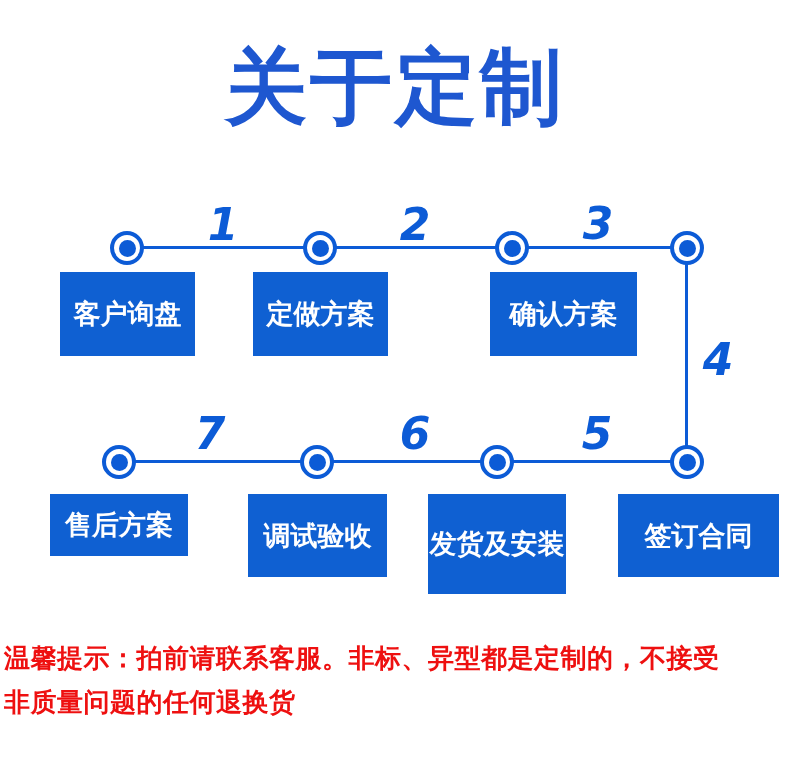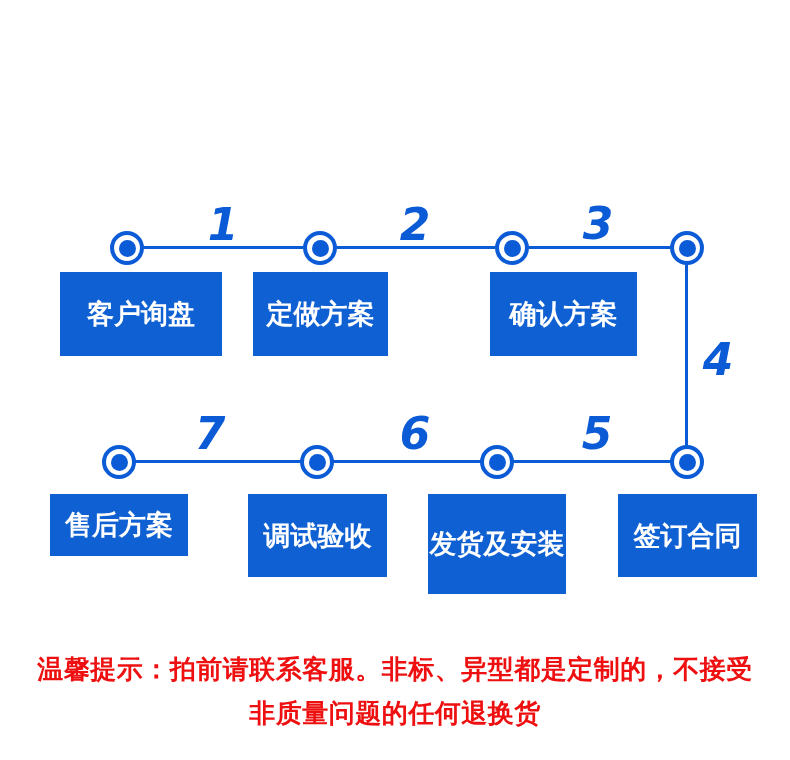--- a/index.html
+++ b/index.html
@@ -65,34 +65,34 @@
     align-items: center;
     justify-content: center;
     font-size: 27px;
     font-weight: 700;
     white-space: nowrap;
     z-index: 2;
   }
   .notice-line {
     position: absolute;
     left: 0; right: 0;
-    margin: 15px;
-    text-align: center;
+    margin: 4px;
     font-size: 26px;
     font-weight: 700;
     color: #ee1010;
     line-height: 1.1;
     letter-spacing: 0.5px;
   }
 </style>
 </head>
 <body>
 
 <div class="canvas">
 
+  <h1 class="title">关于定制</h1>
 
   <div>
 
     <div class="line" style="left:127px; top:246px; width:560px; height:3px;"></div>
     <div class="line" style="left:685px; top:248px; width:3px; height:214px;"></div>
     <div class="line" style="left:119px; top:460px; width:568px; height:3px;"></div>
 
     <div class="node" style="left:110px; top:231px;"></div>
     <div class="node" style="left:303px; top:231px;"></div>
     <div class="node" style="left:495px; top:231px;"></div>
@@ -104,40 +104,40 @@
     <div class="node" style="left:670px; top:445px;"></div>
 
     <div class="seg-num" style="left:223px; top:203px;">1</div>
     <div class="seg-num" style="left:415px; top:203px;">2</div>
     <div class="seg-num" style="left:598px; top:202px;">3</div>
     <div class="seg-num" style="left:718px; top:338px;">4</div>
     <div class="seg-num" style="left:597px; top:412px;">5</div>
     <div class="seg-num" style="left:415px; top:412px;">6</div>
     <div class="seg-num" style="left:210px; top:412px;">7</div>
 
-    <div class="step-box" style="left:60px; top:272px; width:162px;">
+    <div class="step-box" style="left:60px; top:272px; width:135px;">
       <span>客户询盘</span>
     </div>
     <div class="step-box" style="left:253px; top:272px; width:135px;align-items:center;">
       <span>定做方案</span>
     </div>
     <div class="step-box" style="left:443px; top:272px; width:147px;margin-left:47px;">
       <span>确认方案</span>
     </div>
 
     <div class="step-box" style="left:50px; top:494px; width:138px; height:62px;">
       <span>售后方案</span>
     </div>
     <div class="step-box" style="left:248px; top:494px; width:139px; height:83px;">
       <span>调试验收</span>
     </div>
     <div class="step-box" style="left:428px; top:494px; width:138px; height:100px;">
       <span>发货及安装</span>
     </div>
-    <div class="step-box" style="left:618px; top:494px; width:139px; height:83px;">
+    <div class="step-box" style="left:618px; top:494px; width:161px; height:83px;">
       <span>签订合同</span>
     </div>
 
   </div>
 
   <p class="notice-line" style="top:640px;">温馨提示：拍前请联系客服。非标、异型都是定制的，不接受</p>
   <p class="notice-line" style="top:684px;">非质量问题的任何退换货</p>
 
 </div>
 

